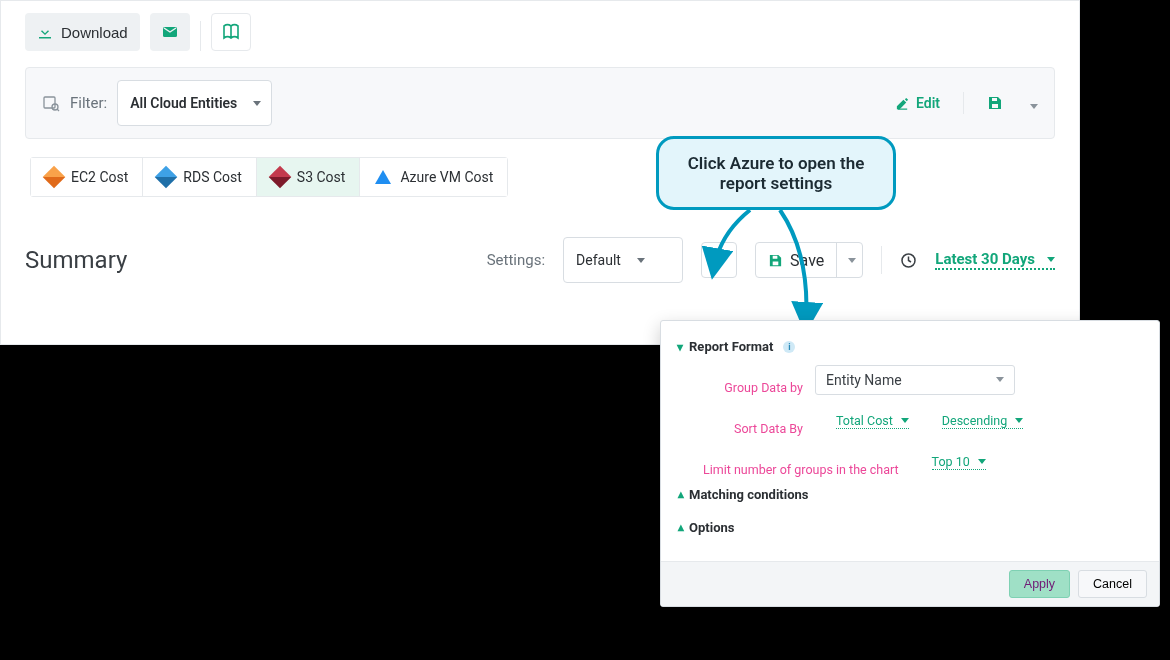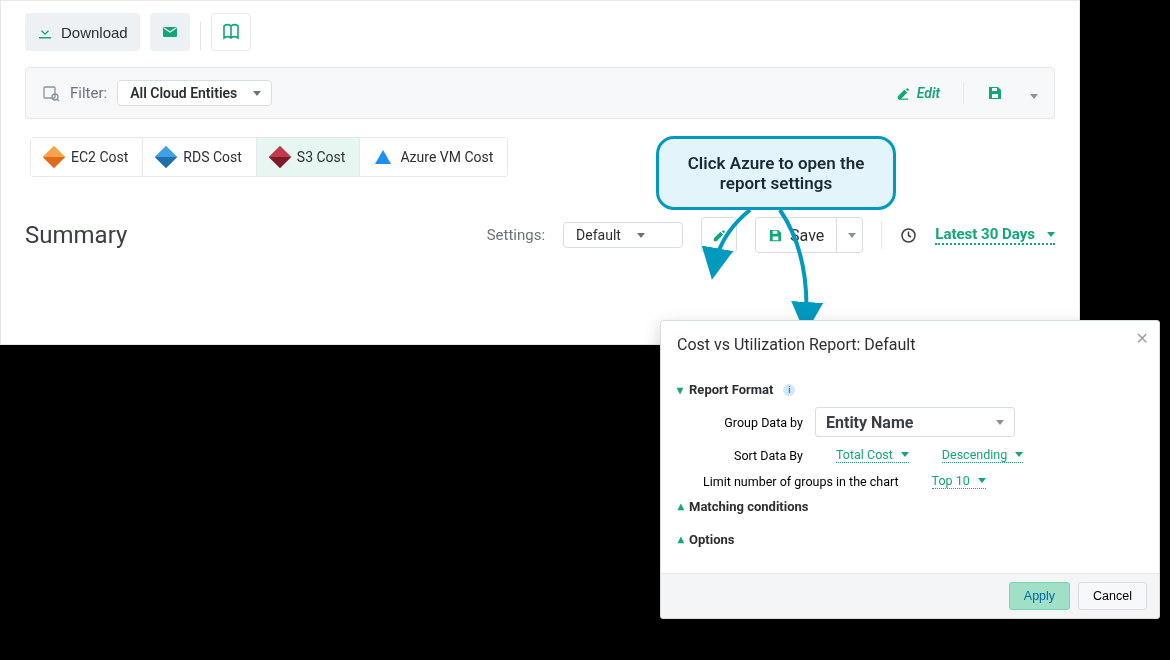--- a/index.html
+++ b/index.html
@@ -82,39 +82,39 @@
     display: flex;
     align-items: center;
     justify-content: space-between;
   }
   .filter-left { display: flex; align-items: center; gap: 10px; }
   .filter-label { color: var(--text-muted); font-size: 15px; }
   .select {
     display: inline-flex;
     align-items: center;
     gap: 10px;
-    height: 26px;
+    height: 46px;
     padding: 0 10px 0 12px;
     border: 1px solid var(--border);
     border-radius: 4px;
     background: #fff;
     font-size: 14px;
     font-weight: 600;
     color: #2b2f33;
     cursor: pointer;
   }
   .select.caret::after, .caret-after::after {
     content: "";
     width: 0; height: 0;
     border-left: 4px solid transparent;
     border-right: 4px solid transparent;
     border-top: 5px solid #6a737b;
     margin-left: 6px;
   }
-  .filter-right { display: flex; align-items: center; gap: 23px; font-style: italic; }
+  .filter-right { display: flex; align-items: center; gap: 23px; }
   .edit-link {
     display: inline-flex; align-items: center; gap: 6px;
     color: var(--green); font-weight: 600; font-size: 14px; cursor: pointer;
   }
   .green-icon { color: var(--green); }
 
   
   .tabs {
     display: flex;
     margin: 18px 24px 0 29px;
@@ -244,28 +244,27 @@
     background: #cfe9f6; color: #2a8ab8;
     font-size: 9px; display: inline-flex; align-items: center; justify-content: center;
     margin-left: 4px;
   }
   .form-row {
     display: flex; align-items: center; gap: 12px;
     margin: 10px 0 10px 26px;
     font-size: 12.5px;
     color: #3a3f44;
   }
-  .form-row .lbl { width: 190px; text-align: right; color: #000000; }
+  .form-row .lbl { width: 190px; text-align: right; color: #ec4899; margin-top: 16px; }
   .mini-select {
     display: inline-flex; align-items: center; gap: 8px;
     border: 1px solid var(--border); border-radius: 3px;
     height: 30px; padding: 0 10px; background: #fff;
-    font-size: 16px; min-width: 200px; cursor: pointer;
+    font-size: 14px; min-width: 200px; cursor: pointer;
     justify-content: space-between;
-    font-weight: bold;
   }
   .link-sel {
     color: var(--green);
     border-bottom: 1.5px dotted var(--green);
     display: inline-flex; align-items: center; gap: 4px;
     cursor: pointer; font-size: 12.5px; margin-left: 21px;
   }
   .dialog-footer {
     background: #f3f5f7;
     border-top: 1px solid var(--border-light);
@@ -274,21 +273,21 @@
   }
   .dbtn {
     height: 28px; padding: 0 14px;
     border: 1px solid var(--border);
     border-radius: 3px;
     font-size: 12.5px;
     background: #f7f8fa;
     cursor: pointer;
   }
   .dbtn.primary {
-    background: #9fe0c6; border-color: #7ed1b3; color: #0369a1;
+    background: #9fe0c6; border-color: #7ed1b3; color: #701a75;
   }
   .dotted-caret::after{
     content:""; display:inline-block; margin-left:4px;
     width:0;height:0;border-left:4px solid transparent;border-right:4px solid transparent;border-top:5px solid var(--green);
   }
   .caret-grey::after{
     content:""; display:inline-block; margin-left:4px;
     width:0;height:0;border-left:4px solid transparent;border-right:4px solid transparent;border-top:5px solid #8a939b;
   }
 </style>
@@ -446,26 +445,20 @@
 <svg class="arrow" style="left:770px; top:204px" width="80" height="130">
   <defs>
       <marker id="ah2" markerWidth="8" markerHeight="8" refX="5" refY="4" orient="auto">
         <path d="M0,0 L8,4 L0,8 z" fill="#009abf"></path>
       </marker>
     </defs>
   <path d="M10 6 Q 40 50 36 118" fill="none" stroke="#009abf" stroke-width="4" marker-end="url(#ah2)"></path>
 </svg>
 
 <div class="dialog">
-  <div class="dialog-header">
-    <span>Cost vs Utilization Report: </span><span>Default</span>
-    <span class="dialog-close">
-      <span>✕</span>
-    </span>
-  </div>
   <div class="dialog-body">
 
     <div class="section-head">
       <span class="chev">▾</span>
       <span>Report Format</span>
       <span class="info-dot">i</span>
     </div>
 
     <div class="form-row">
       <span class="lbl" style="width:100px">Group Data by</span>

